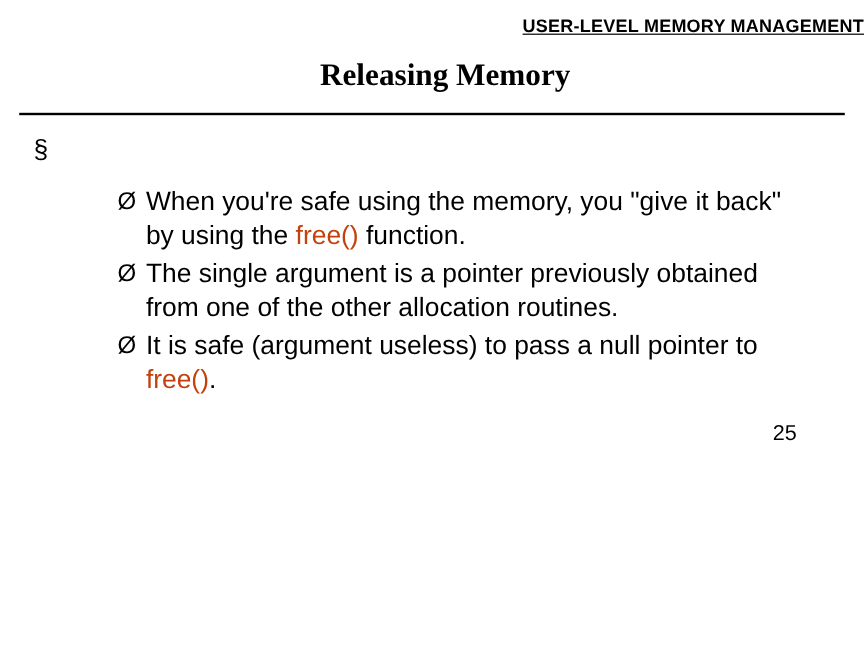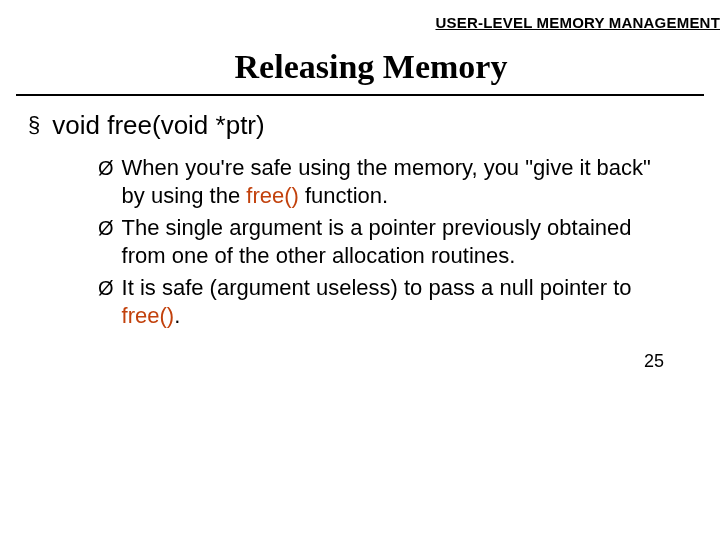--- a/index.html
+++ b/index.html
@@ -15,21 +15,21 @@
     letter-spacing: 0.2px;
   }
   .title {
     position: absolute;
     top: 48px;
     left: 0;
     right: 0;
     text-align: center;
     font-family: "Times New Roman", Times, serif;
     font-weight: bold;
-    font-size: 34px;
+    font-size: 26px;
     margin-left: 22px;
   }
   .title-rule {
     position: absolute;
     top: 94px;
     left: 16px;
     right: 16px;
     border: none;
     border-top: 2px solid #000;
   }
@@ -89,21 +89,20 @@
 
   <div class="header-label">USER-LEVEL MEMORY MANAGEMENT</div>
 
   <div class="title">Releasing Memory</div>
   <hr class="title-rule">
 
   <div class="body">
 
     <div class="lvl1">
       <span class="bullet">§</span>
-      <span class="txt">void free(void *ptr)</span>
     </div>
 
     <div class="lvl2-group">
 
       <div class="lvl2">
         <span class="bullet">Ø</span>
         <span class="txt">
           <span>When you're safe using the memory, you "give it back" by using the </span><span class="accent">free()</span><span> function.</span>
         </span>
       </div>

